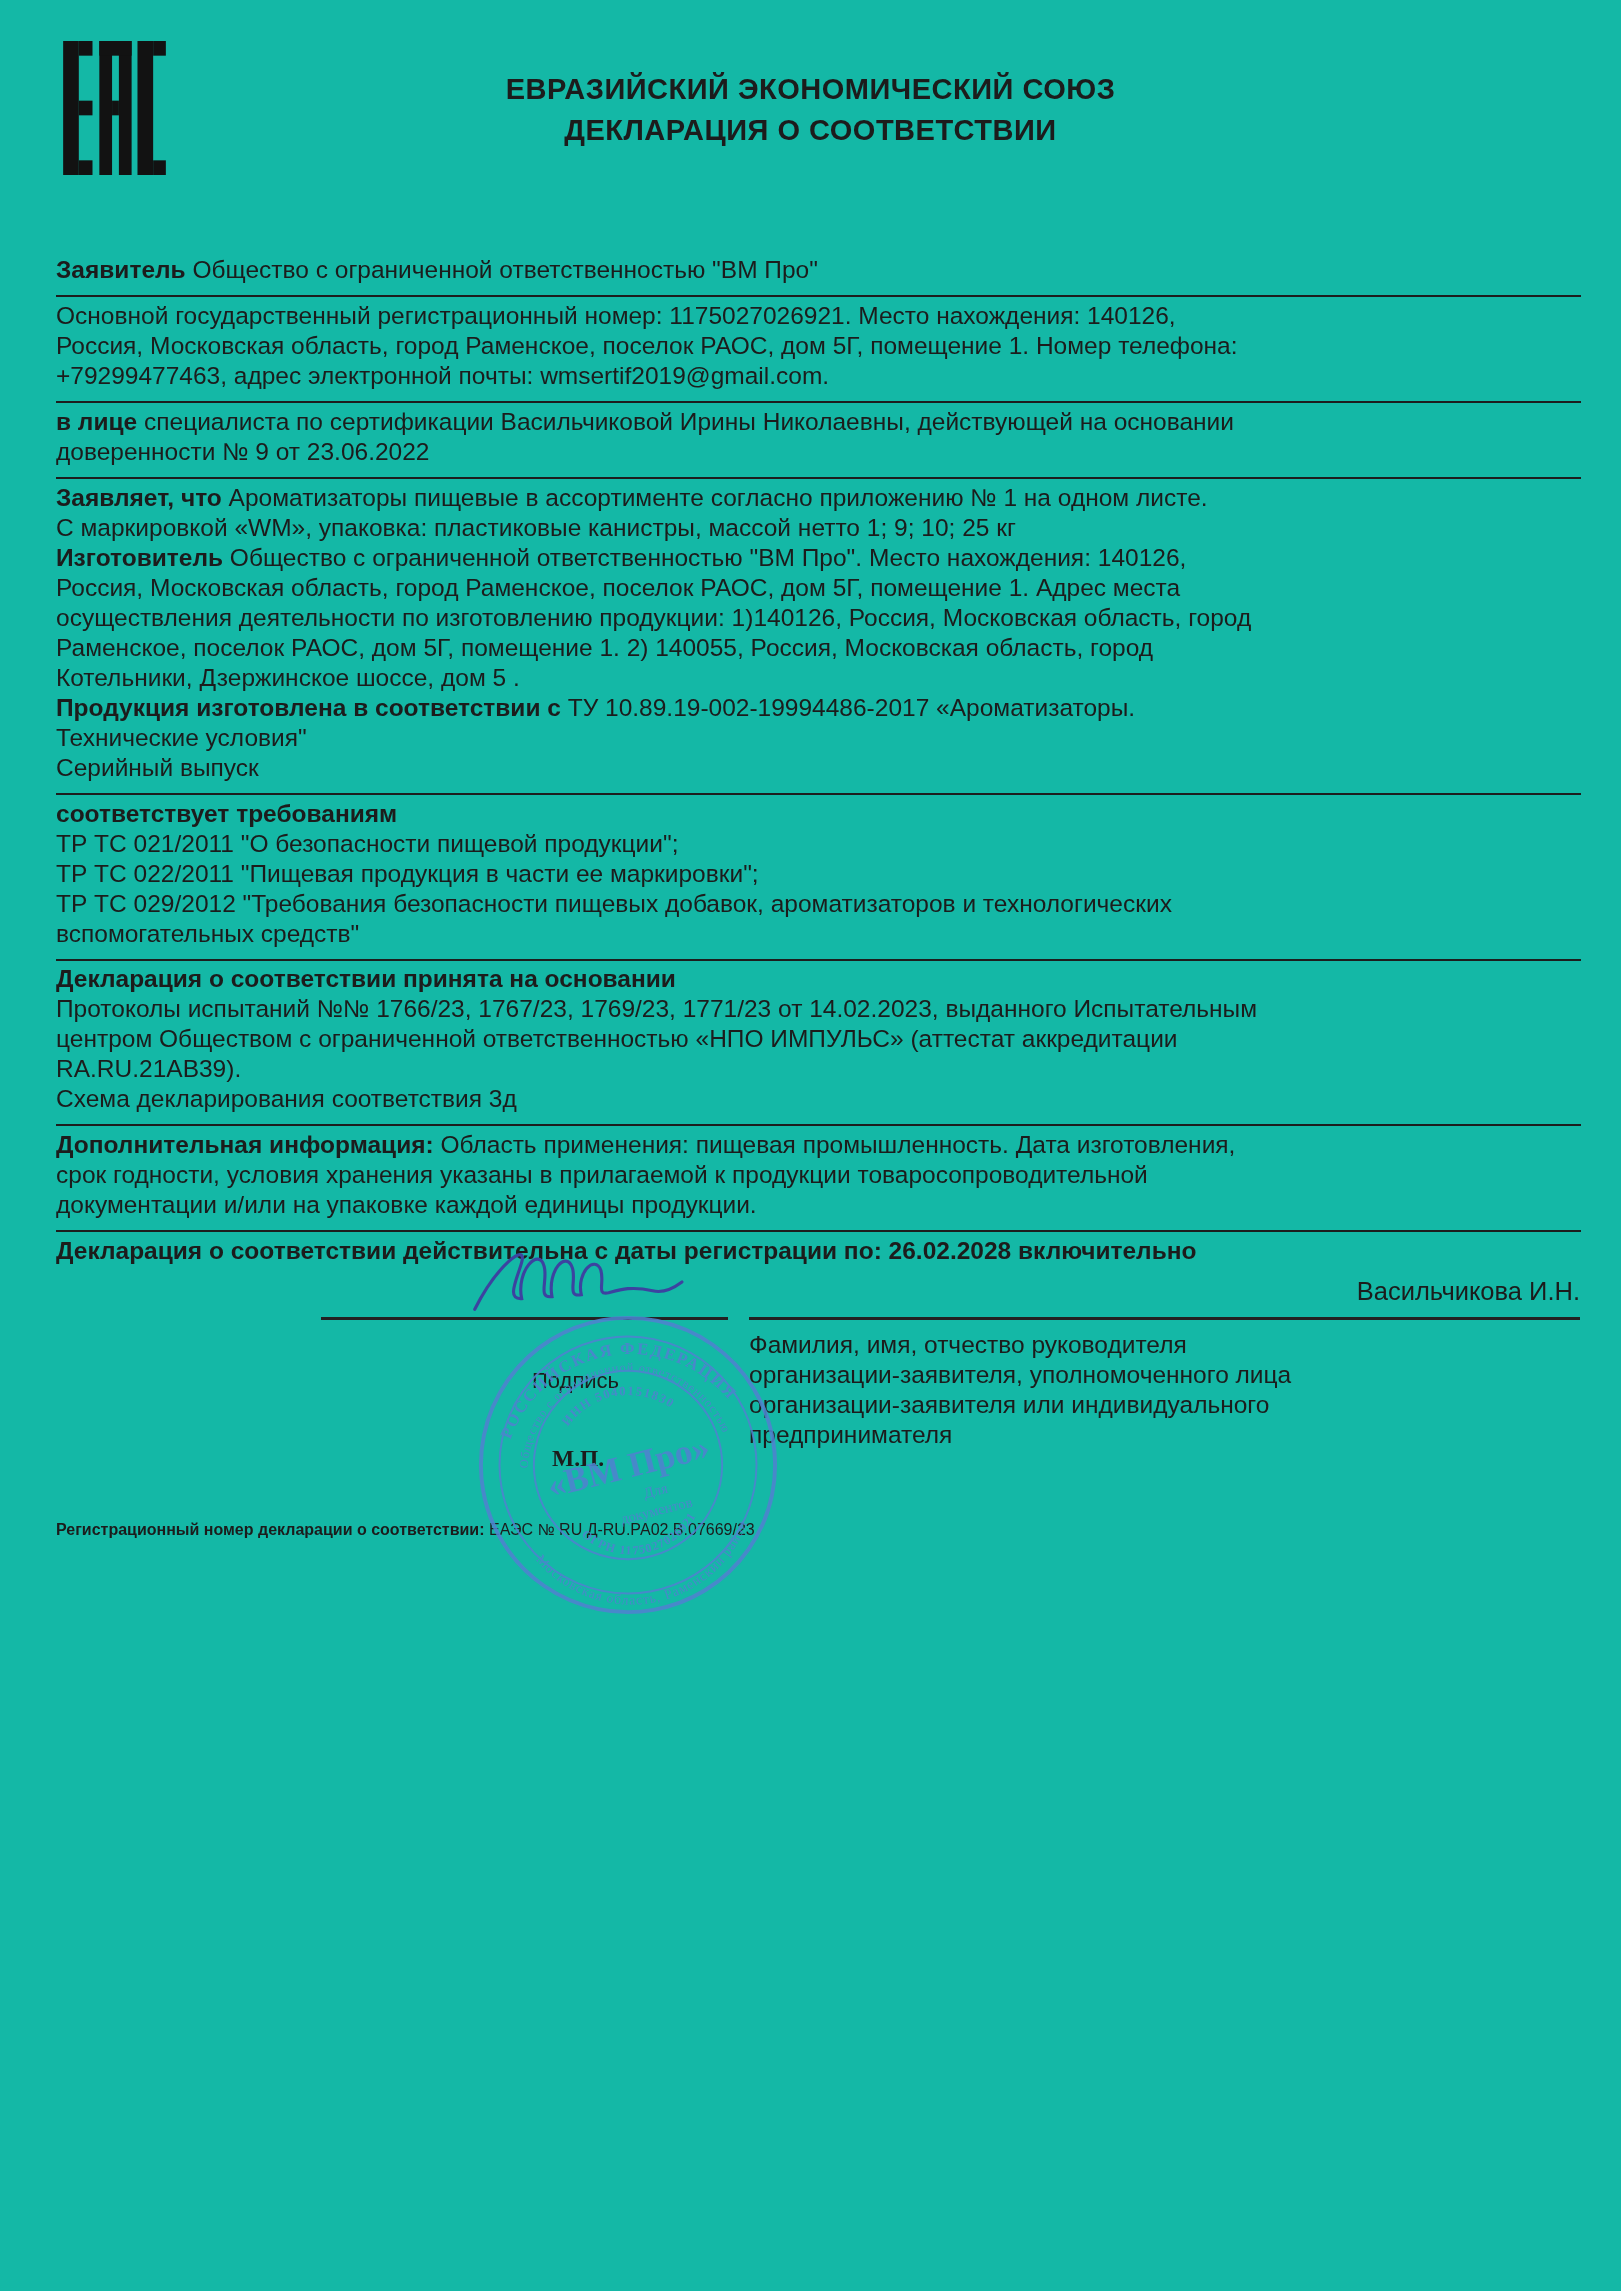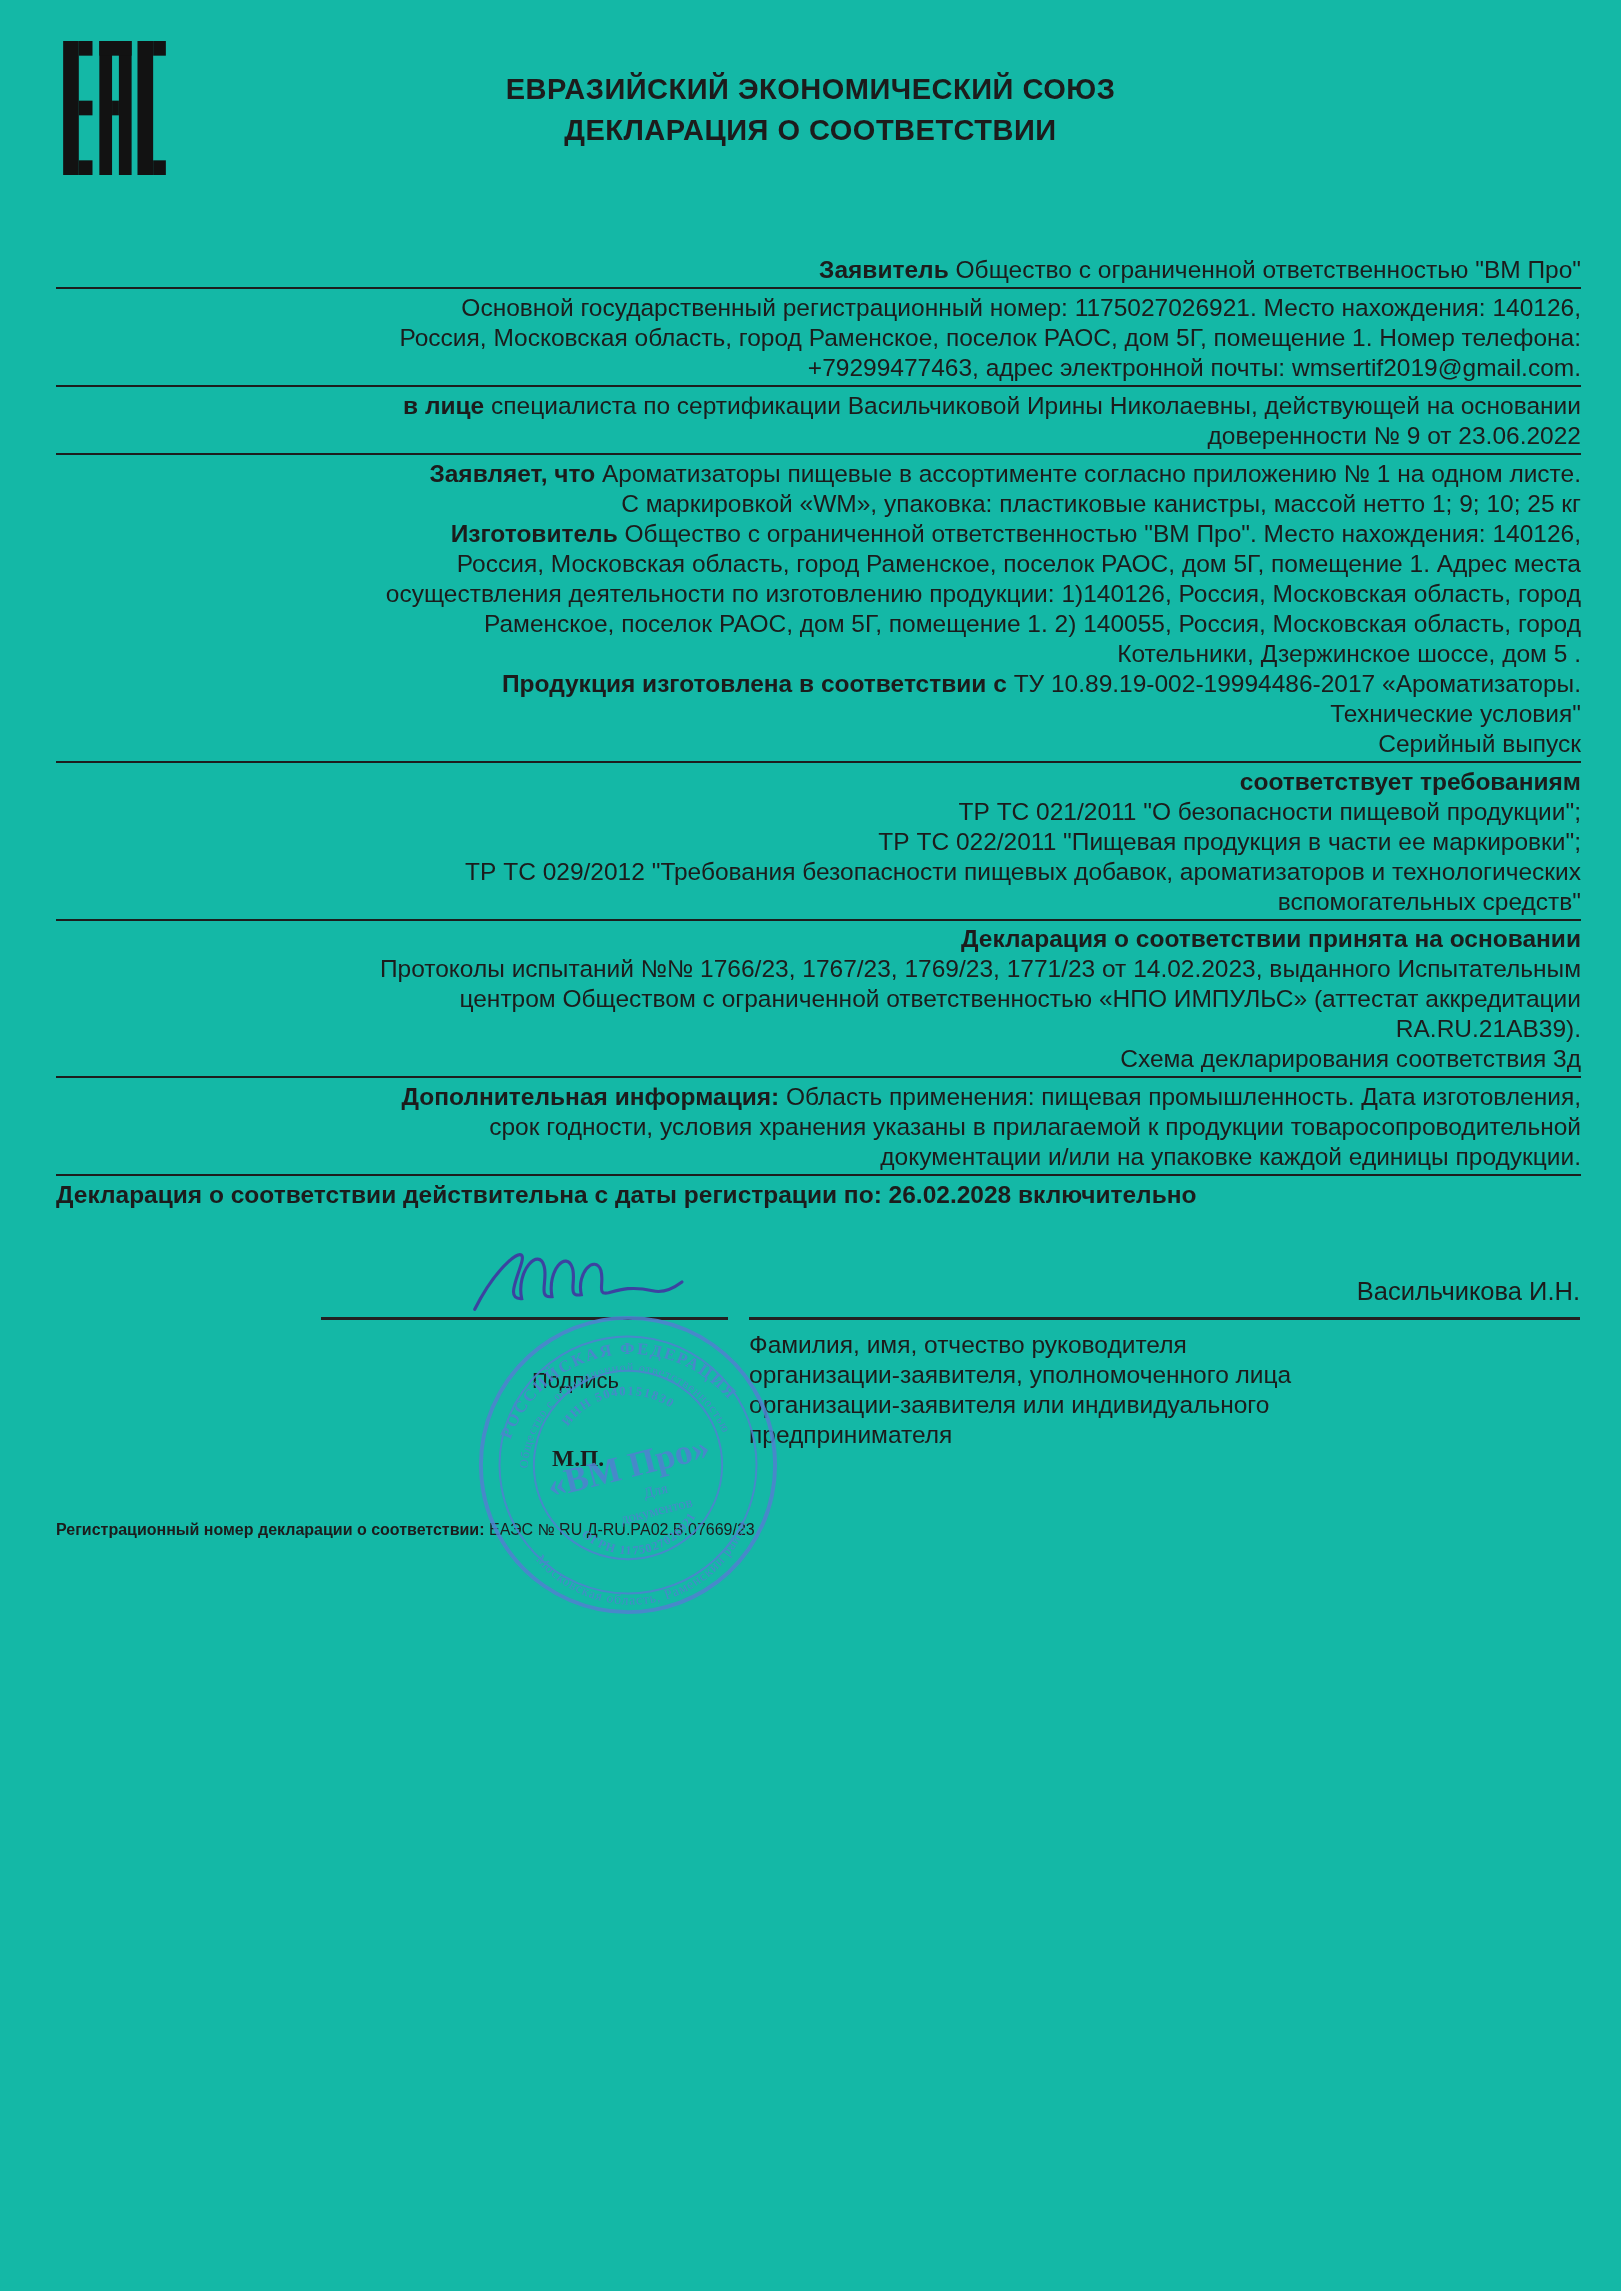--- a/index.html
+++ b/index.html
@@ -16,21 +16,21 @@
   .titles{
     position:absolute;left:0;right:0;top:69px;
     text-align:center;font-weight:bold;font-size:29px;line-height:41px;
     letter-spacing:0.5px;
   }
   .body-text{
     position:absolute;left:56px;top:255px;width:1525px;
     font-size:24.5px;line-height:30px;
   }
   .sec{margin-bottom:3.9px;}
-  .sec.u{border-bottom:2.9px solid #1d1d1d;padding-bottom:2px;margin-bottom:3.9px;text-align:right;}
+  .sec.u{border-bottom:2.9px solid #1d1d1d;padding-bottom:10px;margin-bottom:3.9px;}
   .line{white-space:nowrap;}
   .line b{font-weight:bold;}
   .rule{position:absolute;height:2.9px;background:#222;}
   .head-name{
     position:absolute;left:749px;top:1277px;width:831px;
     text-align:right;font-size:25.5px;
   }
   .caption{
     position:absolute;left:749px;top:1330px;width:831px;
     font-size:24.5px;line-height:30px;

